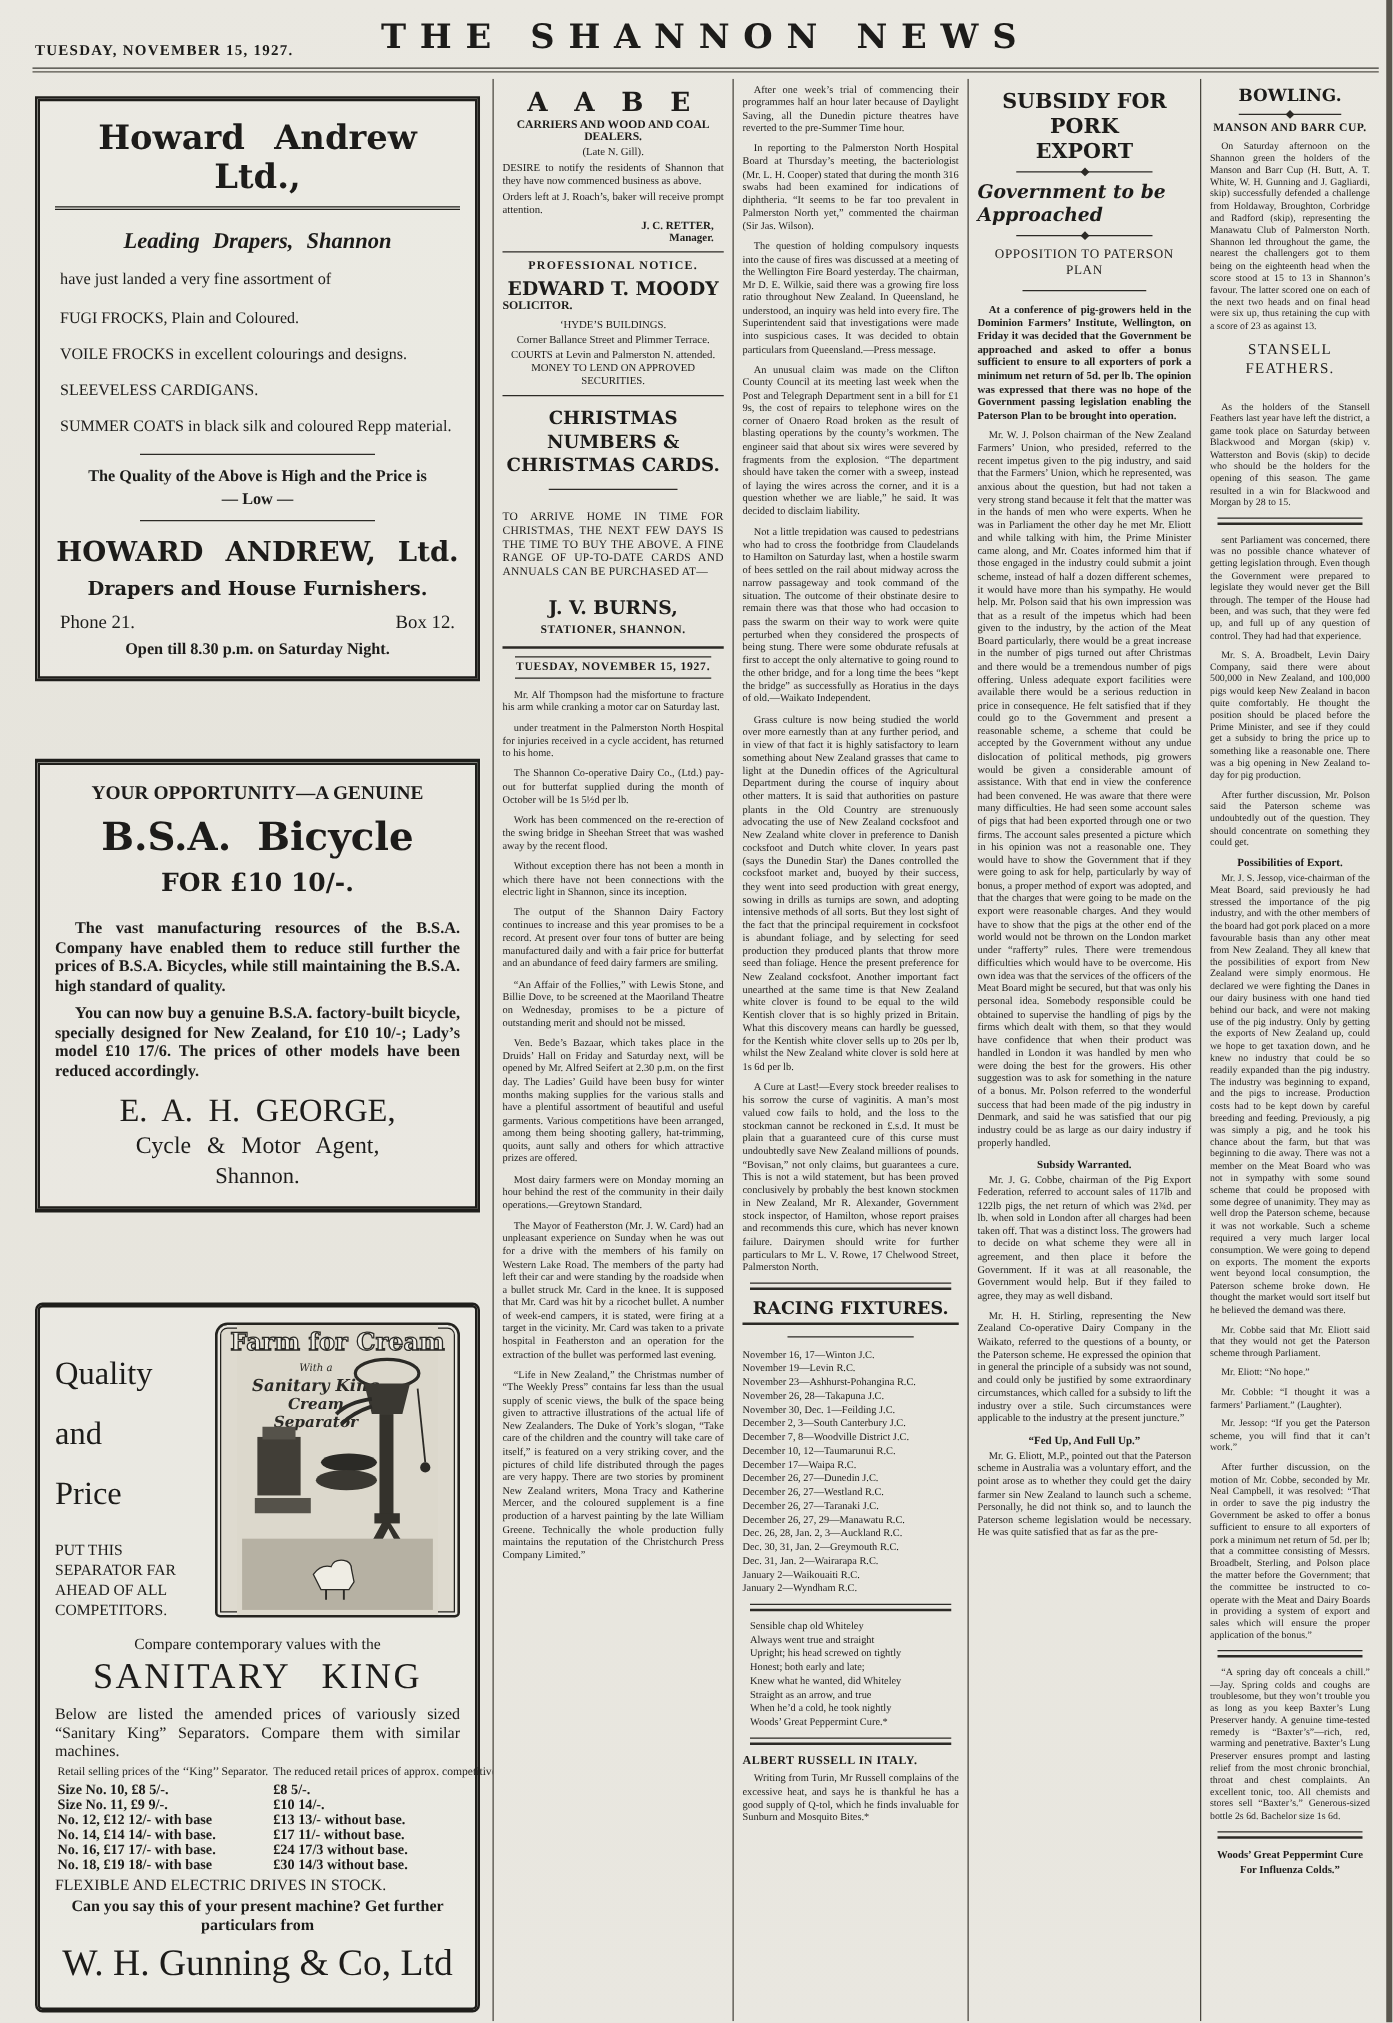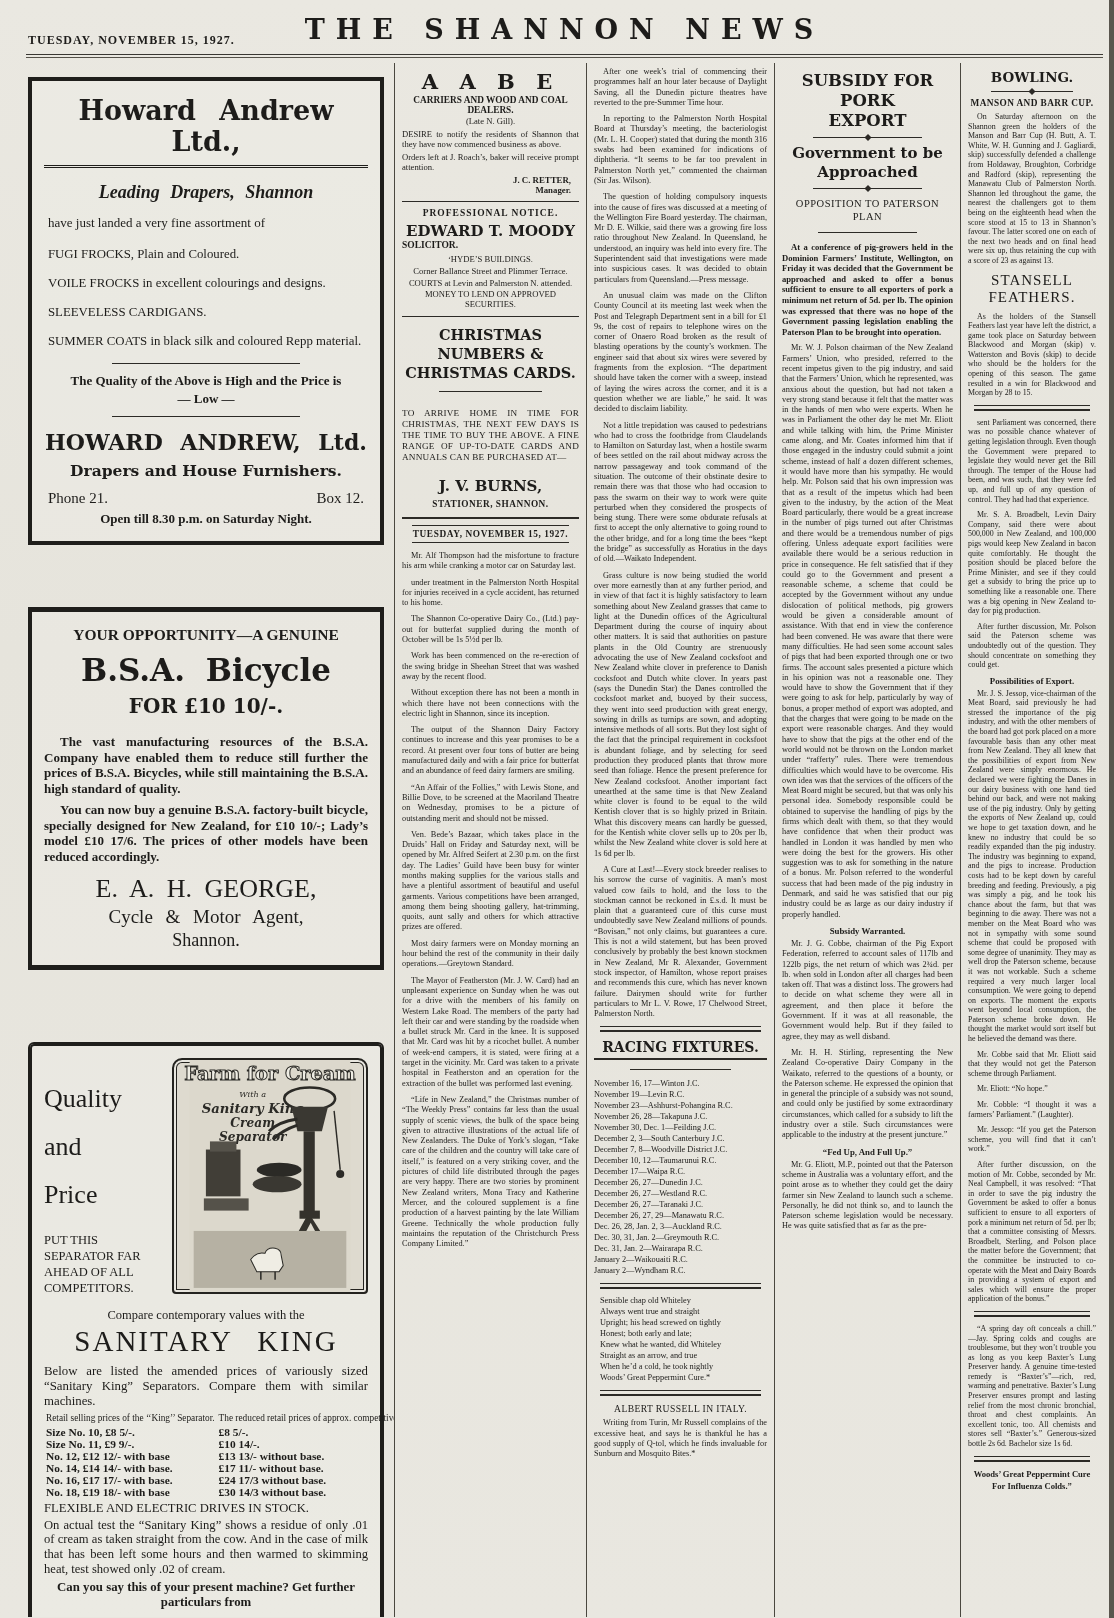--- a/index.html
+++ b/index.html
@@ -94,30 +94,30 @@
   .mast{border-top:2px solid #2c2a26;margin-top:8px;padding-top:6px;}
   .mast-title{text-align:center;font-family:"DejaVu Serif",serif;font-weight:bold;font-style:italic;
     font-size:29px;margin:0 0 4px;letter-spacing:1px;}
   .mast-date{text-align:center;font-weight:bold;font-size:9.3px;letter-spacing:.6px;border-top:1px solid #2c2a26;
     border-bottom:1px solid #2c2a26;padding:3px 0;margin:0 10px 8px;}
   
   .racing-head{text-align:center;font-family:"DejaVu Serif",serif;font-weight:bold;font-size:14px;margin:6px 0 2px;
     border-bottom:2px solid #2c2a26;padding-bottom:3px;}
   .fixtures p{margin:0 0 1px;font-size:8.3px;line-height:10px;text-indent:0;text-align:left;}
   .poem p{margin:0 0 1px;font-size:8.3px;line-height:10px;text-indent:0;text-align:left;padding-left:6px;}
-  .russell-head{text-align:center;font-weight:normal;font-size:9.6px;margin:6px 0 4px;letter-spacing:.4px;}
+  .russell-head{text-align:left;font-weight:bold;font-size:9.6px;margin:6px 0 4px;letter-spacing:.4px;}
   
   .art-head{text-align:center;font-family:"DejaVu Serif",serif;font-weight:bold;font-size:16.5px;line-height:20px;margin:4px 0 2px;}
-  .art-deck{text-align:center;font-family:"DejaVu Serif",serif;font-weight:bold;font-size:15px;line-height:19px;margin:6px 0 2px;}
+  .art-deck{text-align:left;font-family:"DejaVu Serif",serif;font-weight:bold;font-size:15px;line-height:19px;margin:6px 0 2px;font-style:italic;}
   .art-cross{text-align:center;font-size:10.5px;letter-spacing:.5px;margin:8px 0 2px;line-height:13px;}
   .lead p{font-weight:bold;font-size:8.6px;line-height:10.6px;}
   .subhead{text-align:center;font-weight:bold;font-size:8.8px;margin:4px 0 3px;}
   .bowl-head{text-align:center;font-family:"DejaVu Serif",serif;font-weight:bold;font-size:13.5px;margin:2px 0 1px;}
   .bowl-sub{text-align:center;font-weight:bold;font-size:9.3px;margin:2px 0 4px;letter-spacing:.4px;}
-  .stansell{text-align:center;font-size:15px;letter-spacing:1px;margin:2px 0 6px;}
+  .stansell{text-align:center;font-size:12px;letter-spacing:1px;margin:2px 0 19px;}
   .woods{font-weight:bold;font-size:8.6px;text-align:center;margin:2px 0 0;}
 </style>
 </head>
 <body>
 
 <div class="page">
 
   <header>
     <div class="issue-date">TUESDAY, NOVEMBER 15, 1927.</div>
     <h1 class="paper-title">THE SHANNON NEWS</h1>
@@ -230,21 +230,20 @@
                 <td>No. 16, £17 17/- with base.</td>
                 <td>£24 17/3 without base.</td>
               </tr>
           <tr>
                 <td>No. 18, £19 18/- with base</td>
                 <td>£30 14/3 without base.</td>
               </tr>
         </tbody>
           </table>
         <p class="king-flex">FLEXIBLE AND ELECTRIC DRIVES IN STOCK.</p>
-        <p class="king-test">On actual test the “Sanitary King” shows a residue of only .01 of cream as taken straight from the cow. And in the case of milk that has been left some hours and then warmed to skimming heat, test showed only .02 of cream.</p>
         <p class="king-can">Can you say this of your present machine?  Get further particulars from</p>
         <h2 class="king-firm">W. H. Gunning &amp; Co, Ltd</h2>
 
       </div>
     </section>
 
     <section class="col c2">
       <div>
         <h2 class="aabe-title">A A B E</h2>
         <div class="aabe-sub">CARRIERS AND WOOD AND COAL DEALERS.</div>

